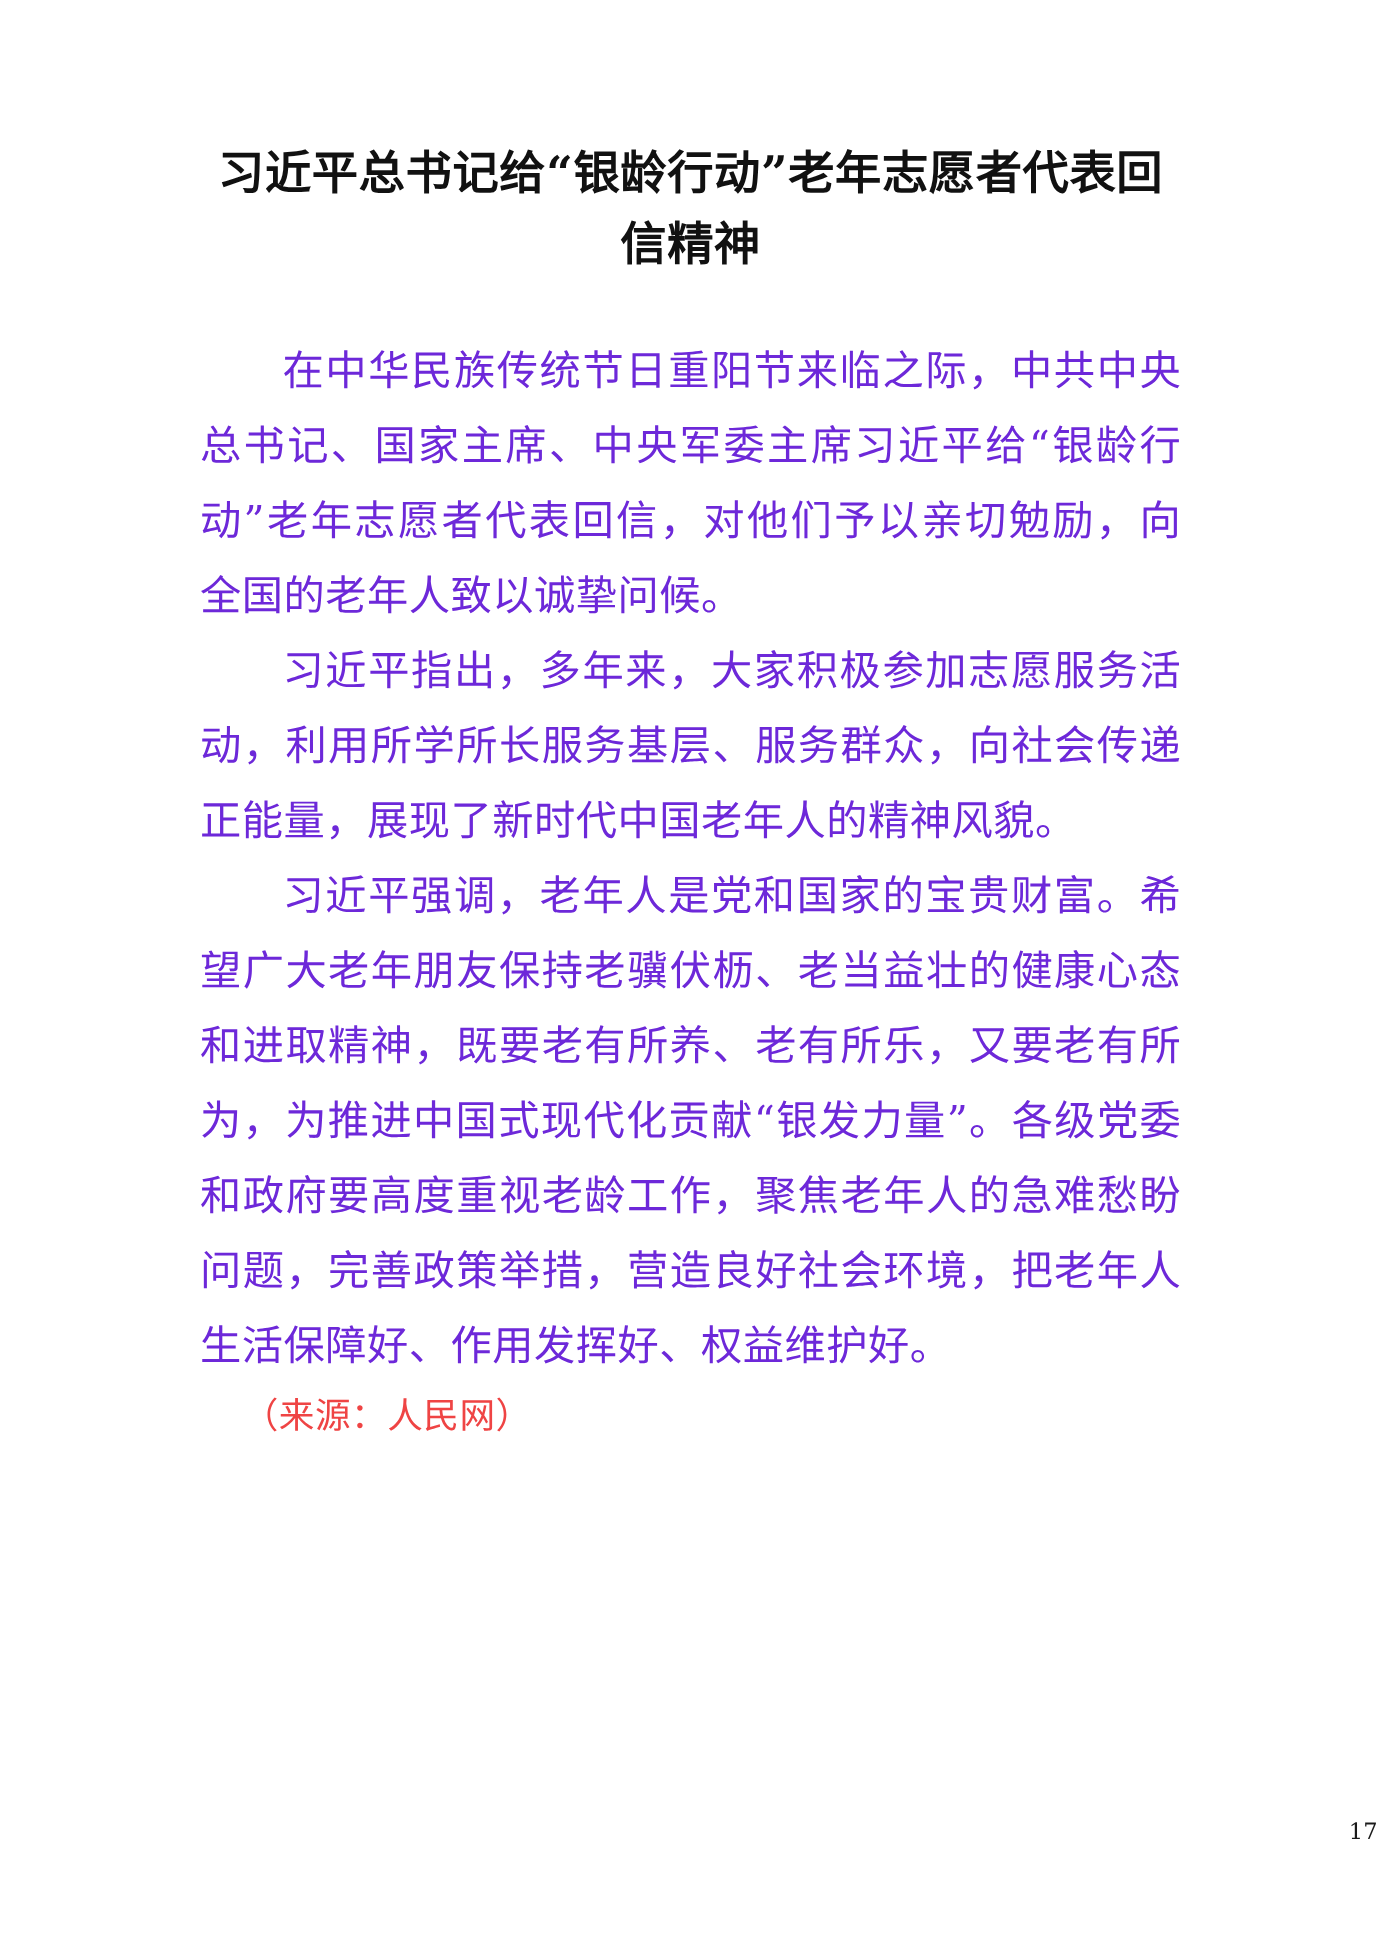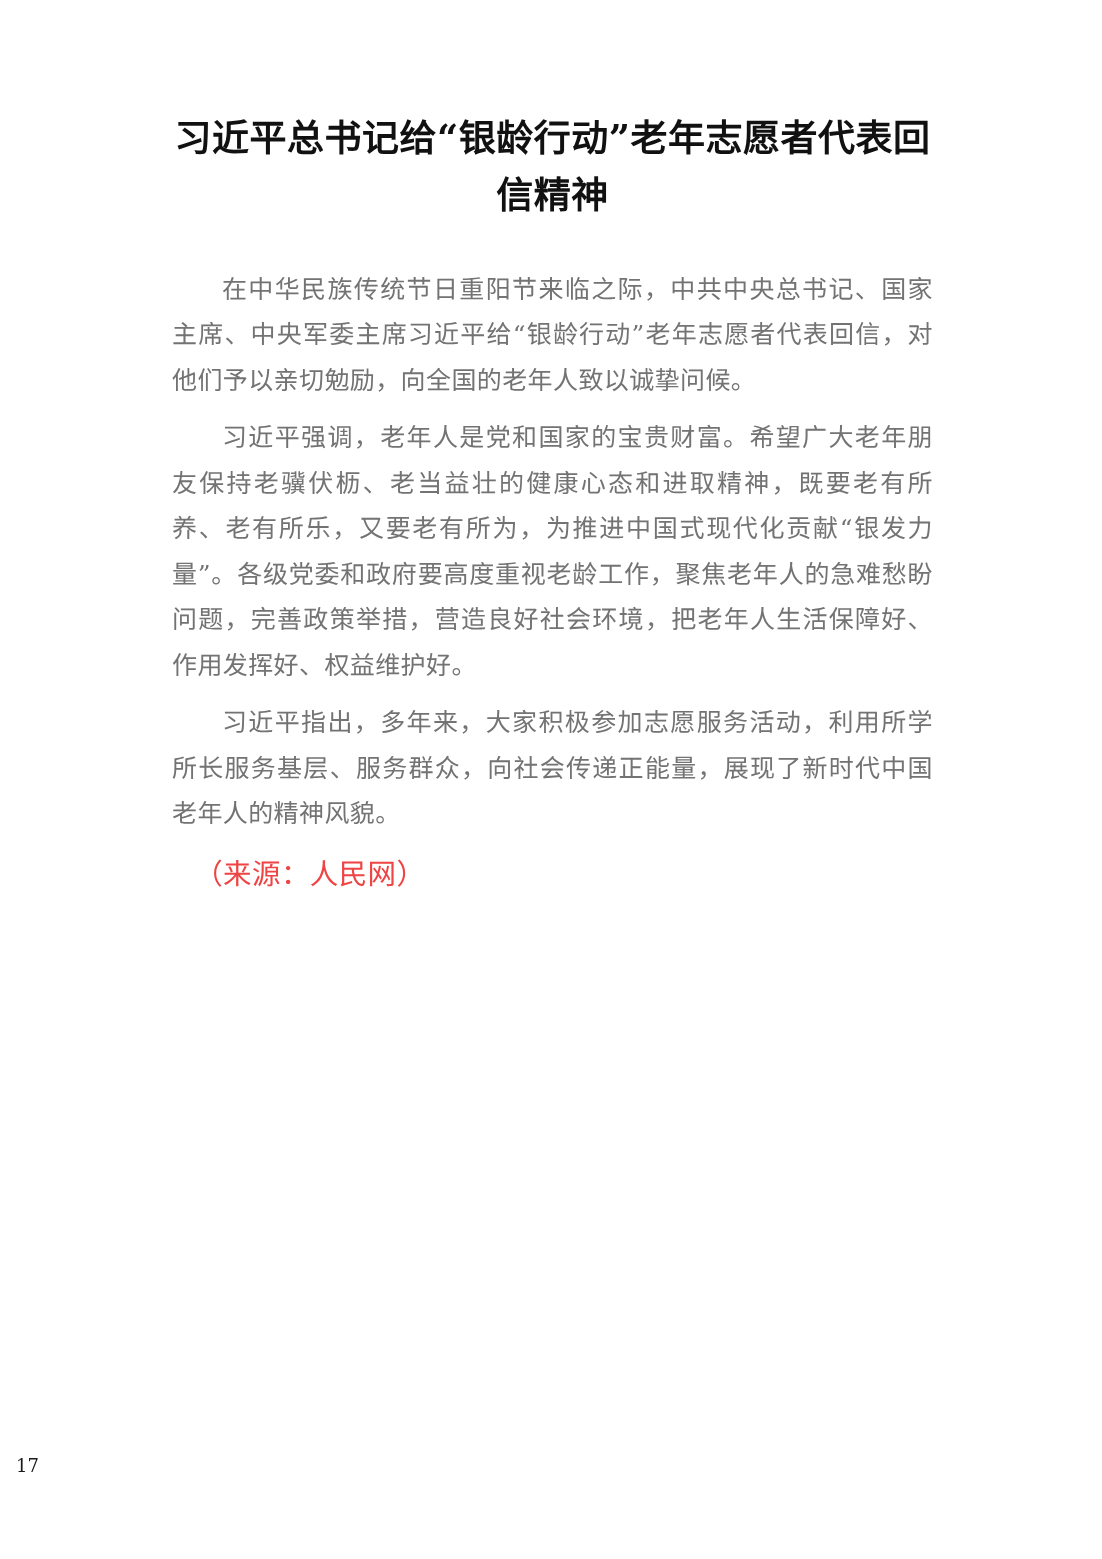--- a/index.html
+++ b/index.html
@@ -32,63 +32,63 @@
     line-height: 1.55;
     text-align: center;
     letter-spacing: 0.5px;
     margin: 0 0 0 0;
     color: #111111;
   }
   .body-text {
     margin-top: 42px;
   }
   .para {
-    font-size: 25px;
+    font-size: 33px;
     line-height: 1.82;
     text-align: justify;
     text-justify: inter-ideograph;
-    margin: 12px;
+    margin: 0;
     letter-spacing: 0.4px;
-    color: #737373;
+    color: #6d28d9;
   }
   .para.indent {
     text-indent: 2em;
   }
   .source {
     font-size: 28.5px;
     line-height: 1.82;
     margin: 0;
     text-indent: 1.2em;
     letter-spacing: 0.4px;
     color: #ef4444;
   }
   .page-number {
     position: absolute;
     left: 16px;
     right: 0;
     top: 1455px;
-    text-align: left;
+    text-align: right;
     font-family: "DejaVu Serif", "Liberation Serif", serif;
     font-size: 18px;
     color: #1a1a1a;
   }
 </style>
 </head>
 <body>
 
 <div class="page">
 
   <div class="content">
 
     <h1 class="doc-title">习近平总书记给“银龄行动”老年志愿者代表回信精神</h1>
 
     <div class="body-text">
       <p class="para indent">在中华民族传统节日重阳节来临之际，中共中央总书记、国家主席、中央军委主席习近平给“银龄行动”老年志愿者代表回信，对他们予以亲切勉励，向全国的老年人致以诚挚问候。</p>
+      <p class="para indent">习近平指出，多年来，大家积极参加志愿服务活动，利用所学所长服务基层、服务群众，向社会传递正能量，展现了新时代中国老年人的精神风貌。</p>
       <p class="para indent">习近平强调，老年人是党和国家的宝贵财富。希望广大老年朋友保持老骥伏枥、老当益壮的健康心态和进取精神，既要老有所养、老有所乐，又要老有所为，为推进中国式现代化贡献“银发力量”。各级党委和政府要高度重视老龄工作，聚焦老年人的急难愁盼问题，完善政策举措，营造良好社会环境，把老年人生活保障好、作用发挥好、权益维护好。</p>
-      <p class="para indent">习近平指出，多年来，大家积极参加志愿服务活动，利用所学所长服务基层、服务群众，向社会传递正能量，展现了新时代中国老年人的精神风貌。</p>
       <p class="source">（来源：人民网）</p>
     </div>
 
   </div>
 
   <div class="page-number">17</div>
 
 </div>
 
 </body></html>

